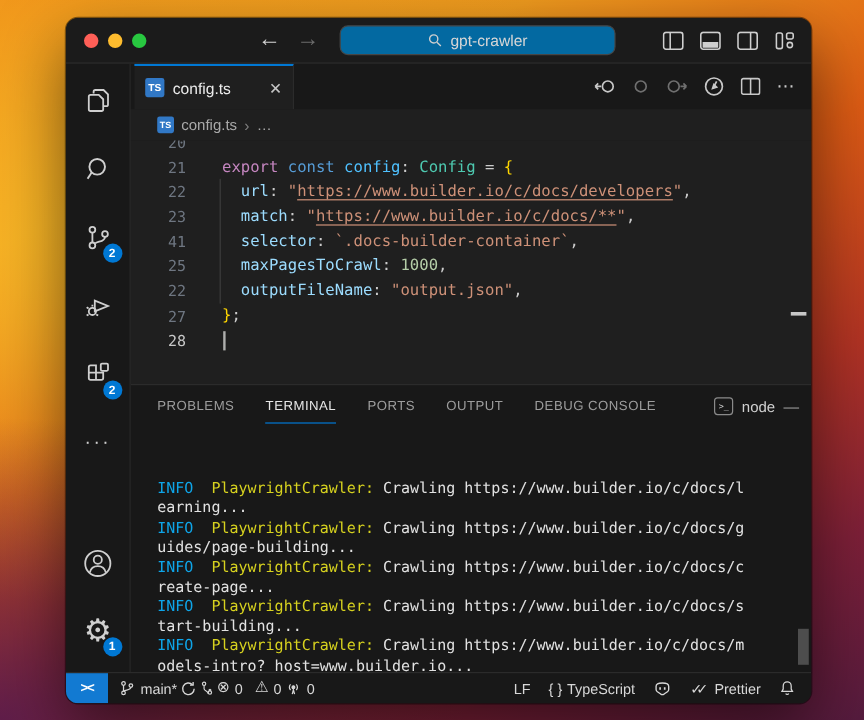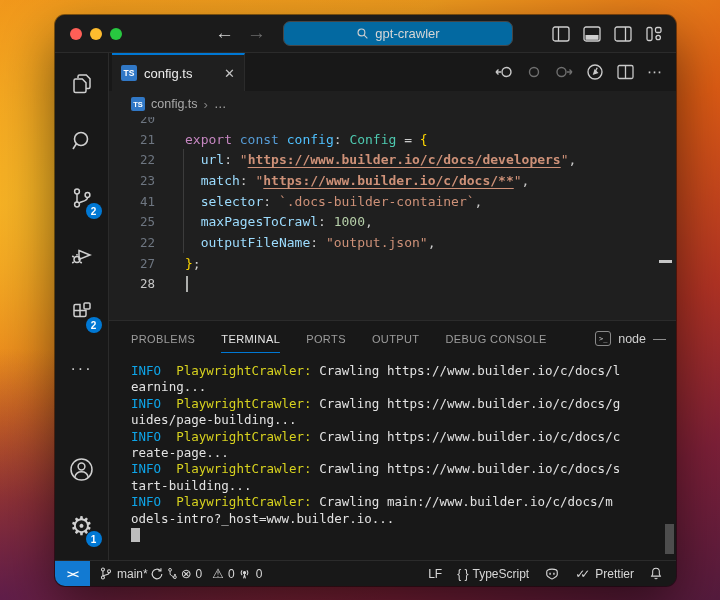--- a/index.html
+++ b/index.html
@@ -68,28 +68,28 @@
   
   .code-area { position:relative; height:203px; flex:none; background:#1f1f1f; overflow:hidden;
     font-family:"DejaVu Sans Mono", monospace; font-size:13px; }
   .code-scroll { position:absolute; left:0; top:-9px; right:0; }
   .code-row { display:flex; height:20.7px; align-items:center; white-space:pre; }
   .ln { width:46px; text-align:right; color:#6e7681; flex:none; font-size:12.5px; }
   .ln-active { color:#c8c8c8; }
   .code-text { padding-left:30px; display:flex; align-items:center; }
   .tok-kw{ color:#C586C0; } .tok-st{ color:#569CD6; } .tok-vn{ color:#4FC1FF; }
   .tok-ty{ color:#4EC9B0; } .tok-br{ color:#FFD700; } .tok-pr{ color:#9CDCFE; }
-  .tok-str{ color:#CE9178; } .tok-stru{ color:#CE9178; text-decoration:underline; text-underline-offset:3px;font-weight:bold; }
+  .tok-str{ color:#CE9178; } .tok-stru{ color:#CE9178; text-decoration:underline; text-underline-offset:3px; }
   .tok-num{ color:#B5CEA8; } .tok-pl{ color:#cccccc; }
   .indent-guide { position:absolute; left:74px; top:32px; width:1px; height:104px; background:#3c3c3c; }
   .editor-cursor { display:inline-block; width:1.5px; height:16px; background:#aeafad; margin-left:1px; }
   .overview-dash { position:absolute; right:4px; top:143px; width:13px; height:2.5px; background:#c7c7c7; }
 
   
-  .panel { flex:1; background:#181818; border-top:1px solid #2b2b2b; display:flex; flex-direction:column; min-height:0; }
+  .panel { flex:1; background:#181818; border-top:1px solid #2b2b2b; display:flex; flex-direction:column; min-height:0;gap:36px; }
   .panel-header { height:35px; flex:none; display:flex; align-items:center; padding:0 10px 0 22px; }
   .panel-tabs { display:flex; gap:26px; }
   .panel-tab { font-size:11px; letter-spacing:.4px; color:#9d9d9d; padding:9px 0 7px 0; border-bottom:1.5px solid transparent; }
   .panel-tab.active { color:#e7e7e7; border-bottom-color:#0078d4; }
   .panel-right { margin-left:auto; display:flex; align-items:center; gap:7px; color:#d0d0d0; }
   .term-chip { width:16px; height:15px; border:1px solid #8a8a8a; border-radius:3px;
     font-size:7px; font-family:"DejaVu Sans Mono", monospace; display:flex; align-items:center; justify-content:center; color:#cfcfcf; }
   .panel-right .nm { font-size:12.5px; }
   .panel-right .dash { color:#9d9d9d; font-size:13px; }
 
@@ -283,21 +283,21 @@
           <div class="terminal">
             <div id="term-lines">
                 <div class="t-row"><span class="tok-info">INFO</span><span class="tok-tx">  </span><span class="tok-yl">PlaywrightCrawler:</span><span class="tok-tx"> Crawling https://www.builder.io/c/docs/l</span></div>
                 <div class="t-row"><span class="tok-tx">earning...</span></div>
                 <div class="t-row"><span class="tok-info">INFO</span><span class="tok-tx">  </span><span class="tok-yl">PlaywrightCrawler:</span><span class="tok-tx"> Crawling https://www.builder.io/c/docs/g</span></div>
                 <div class="t-row"><span class="tok-tx">uides/page-building...</span></div>
                 <div class="t-row"><span class="tok-info">INFO</span><span class="tok-tx">  </span><span class="tok-yl">PlaywrightCrawler:</span><span class="tok-tx"> Crawling https://www.builder.io/c/docs/c</span></div>
                 <div class="t-row"><span class="tok-tx">reate-page...</span></div>
                 <div class="t-row"><span class="tok-info">INFO</span><span class="tok-tx">  </span><span class="tok-yl">PlaywrightCrawler:</span><span class="tok-tx"> Crawling https://www.builder.io/c/docs/s</span></div>
                 <div class="t-row"><span class="tok-tx">tart-building...</span></div>
-                <div class="t-row"><span class="tok-info">INFO</span><span class="tok-tx">  </span><span class="tok-yl">PlaywrightCrawler:</span><span class="tok-tx"> Crawling main://www.builder.io/c/docs/m</span></div>
+                <div class="t-row"><span class="tok-info">INFO</span><span class="tok-tx">  </span><span class="tok-yl">PlaywrightCrawler:</span><span class="tok-tx"> Crawling https://www.builder.io/c/docs/m</span></div>
                 <div class="t-row"><span class="tok-tx">odels-intro?_host=www.builder.io...</span></div>
                 <div class="t-row"><span class="term-cursor"></span></div>
               </div>
             <div class="term-scrollbar"></div>
           </div>
         </div>
       </div>
     </div>
 
     <div class="statusbar">

